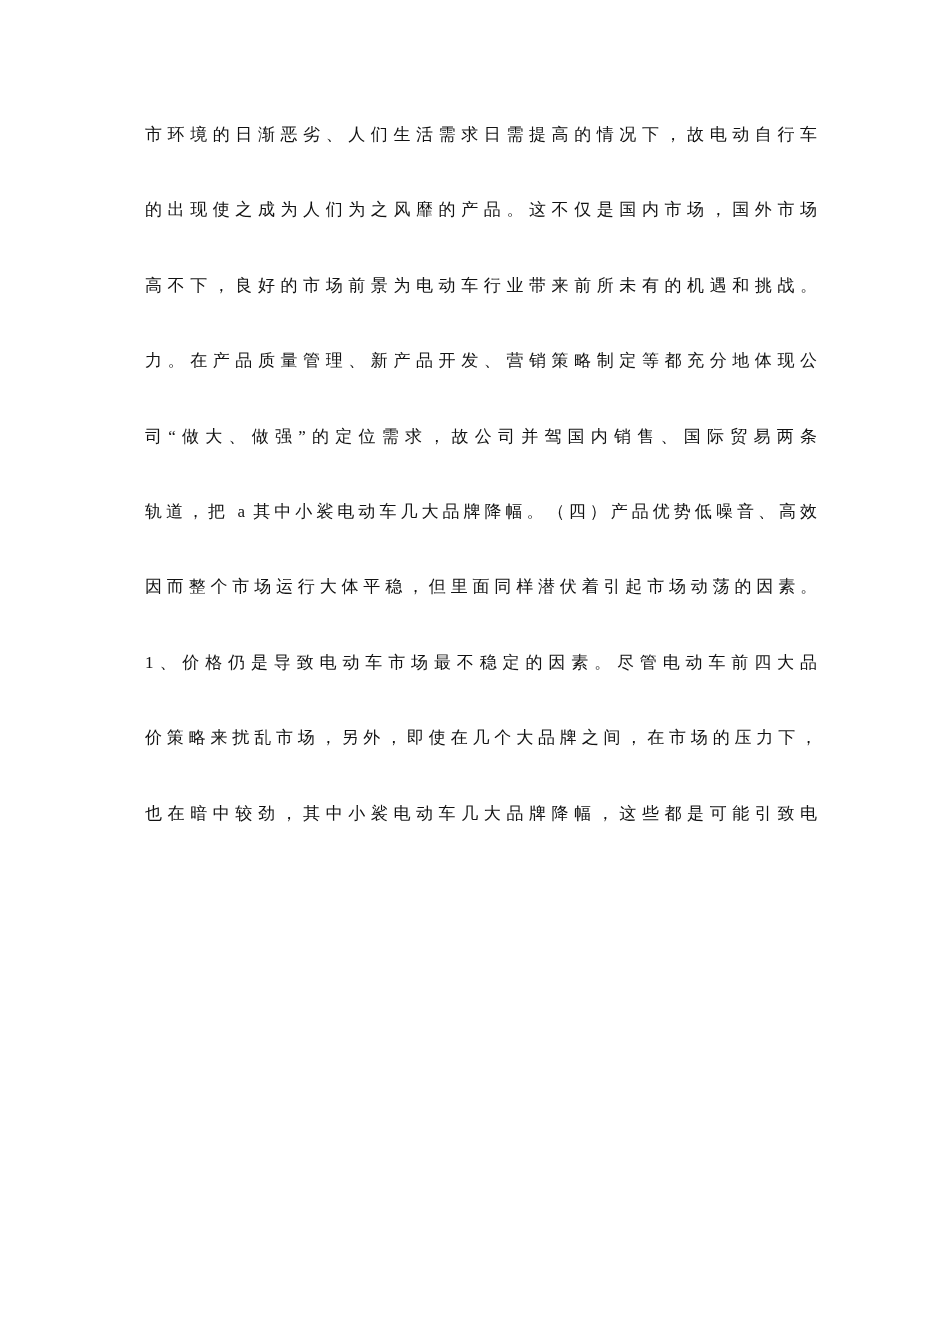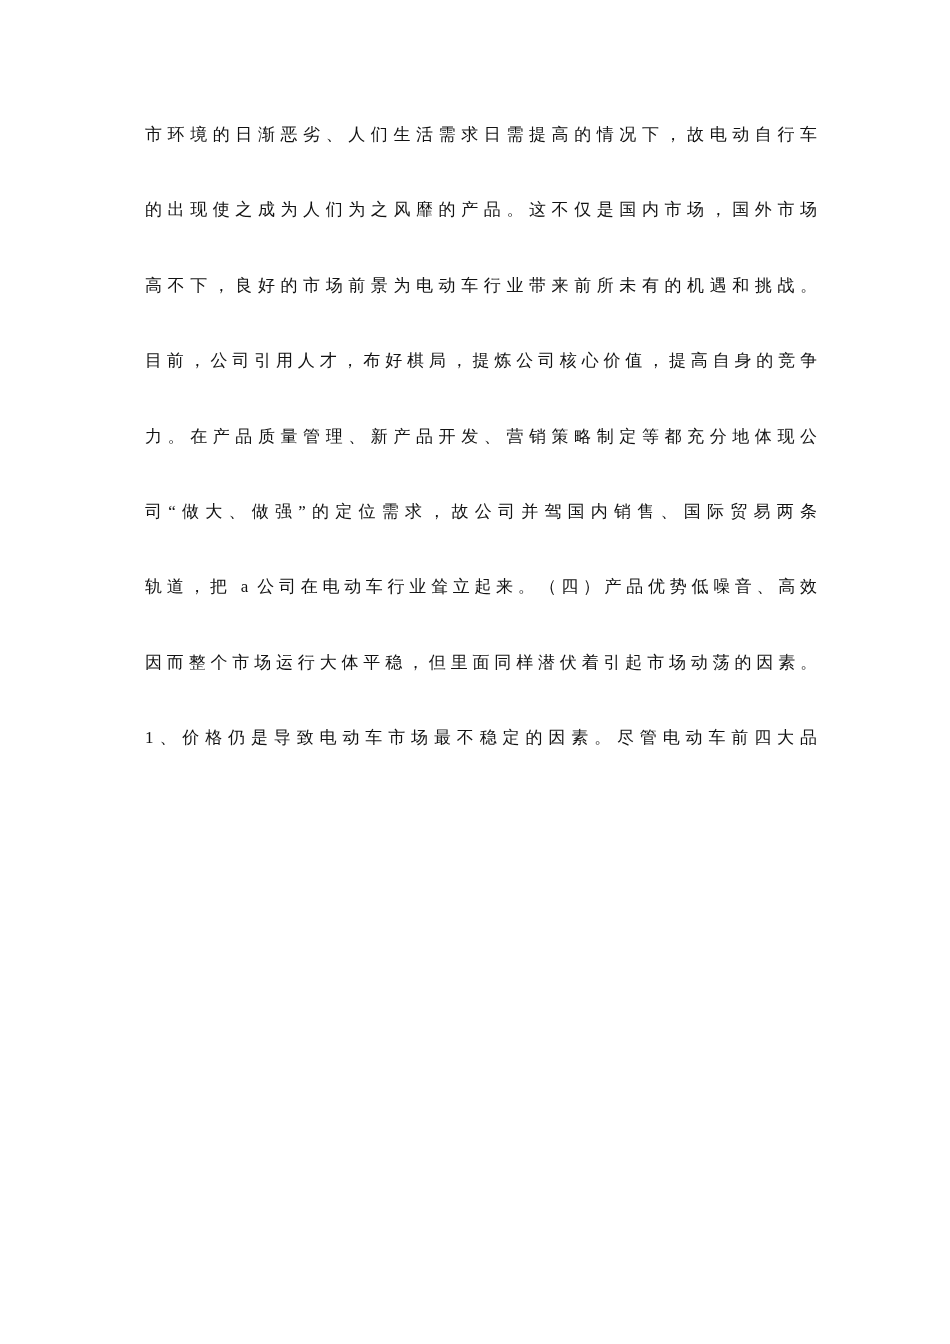--- a/index.html
+++ b/index.html
@@ -33,20 +33,21 @@
   }
 </style>
 </head>
 <body>
 
 <div class="page">
   <div class="textblock">
     <div class="line">市环境的日渐恶劣、人们生活需求日需提高的情况下，故电动自行车</div>
     <div class="line">的出现使之成为人们为之风靡的产品。这不仅是国内市场，国外市场</div>
     <div class="line">高不下，良好的市场前景为电动车行业带来前所未有的机遇和挑战。</div>
-    <div class="line">目前，公司引用人才，布好棋局，提炼公司核心价值，提高自身的竞争</div>
     <div class="line">力。在产品质量管理、新产品开发、营销策略制定等都充分地体现公</div>
     <div class="line">司“做大、做强”的定位需求，故公司并驾国内销售、国际贸易两条</div>
-    <div class="line">轨道，把 a 公司在电动车行业耸立起来。（四）产品优势低噪音、高效</div>
+    <div class="line">轨道，把 a 其中小裟电动车几大品牌降幅。（四）产品优势低噪音、高效</div>
     <div class="line">因而整个市场运行大体平稳，但里面同样潜伏着引起市场动荡的因素。</div>
     <div class="line">1、价格仍是导致电动车市场最不稳定的因素。尽管电动车前四大品</div>
+    <div class="line">价策略来扰乱市场，另外，即使在几个大品牌之间，在市场的压力下，</div>
+    <div class="line">也在暗中较劲，其中小裟电动车几大品牌降幅，这些都是可能引致电</div>
   </div>
 </div>
 
 </body></html>

